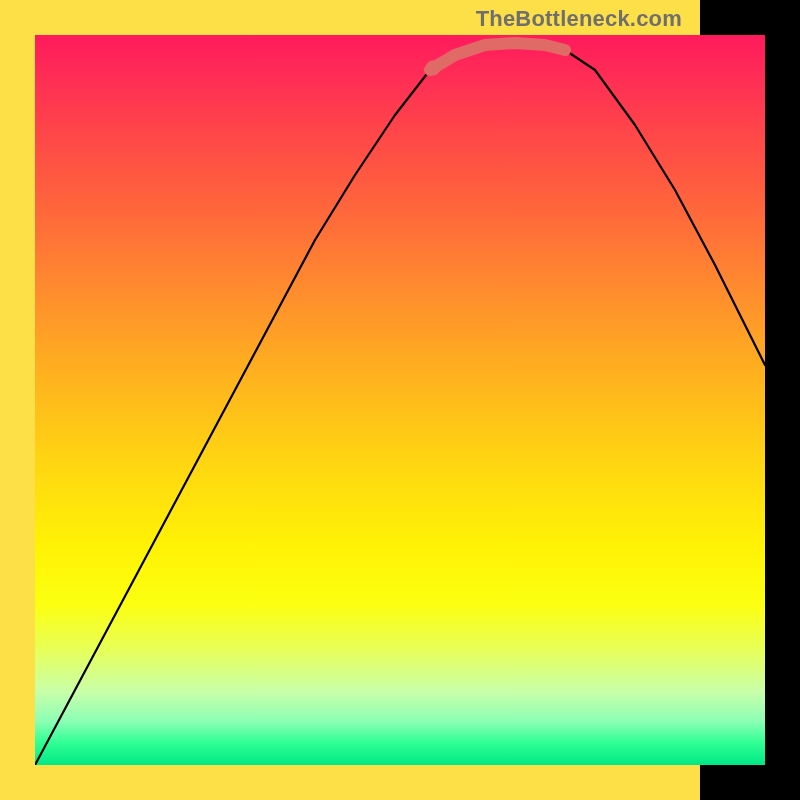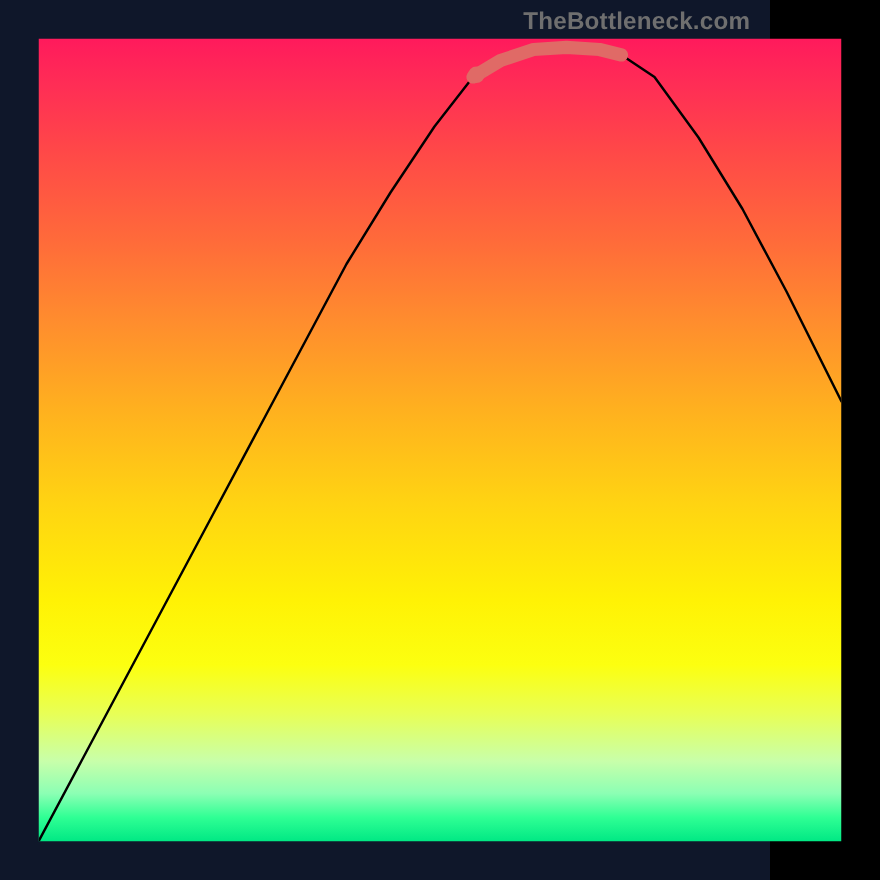--- a/index.html
+++ b/index.html
@@ -10,21 +10,21 @@
     background: #000000;
     overflow: hidden;
     font-family: Arial, Helvetica, sans-serif;
   }
   .frame {
     position: absolute;
     top: 0;
     left: 0;
     width: 700px;
     height: 800px;
-    background: #0f172a;
+    background: #fde047;
   }
   .plot-area {
     position: absolute;
     left: 35px;
     top: 35px;
     width: 730px;
     height: 730px;
     overflow: hidden;
   }
   .gradient {

